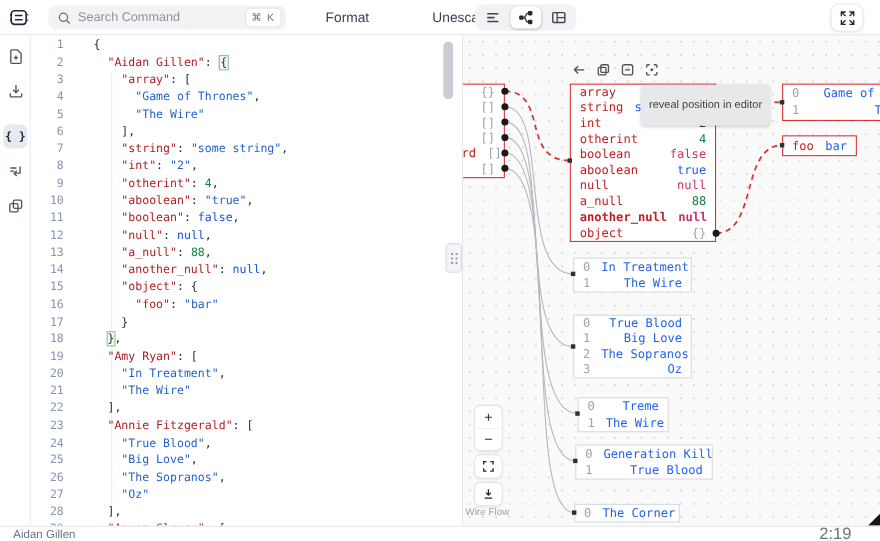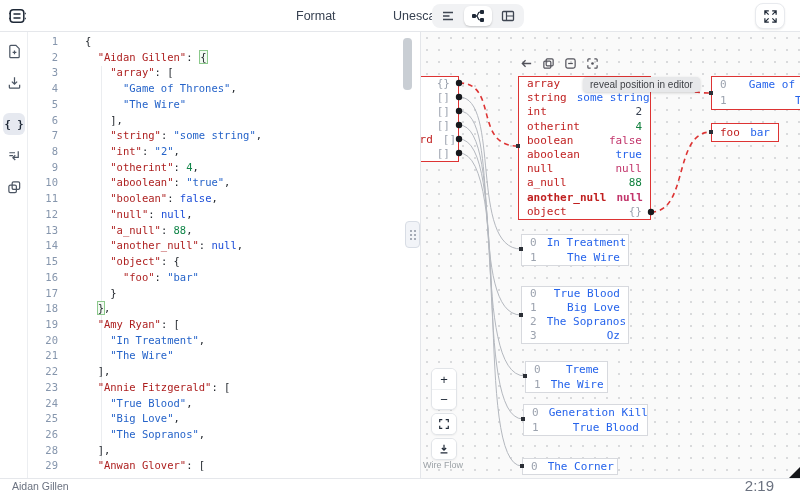--- a/index.html
+++ b/index.html
@@ -76,21 +76,21 @@
   .gnode.sel { border-color:#dd3333; }
   .grow { display:flex; justify-content:space-between; gap:10px; padding:0 8px; white-space:nowrap; overflow:hidden; }
   .gk.key { color:#c02020; } .gk.idx { color:#9ca3af; }
   .gv { text-align:right; flex:1; }
   .gv.str { color:#2563eb; } .gv.num { color:#12813f; } .gv.kw { color:#c2356b; }
   .gv.brace { color:#9ca3af; } .gv.plain { color:#374151; }
   .mini-toolbar { position:absolute; left:97px; top:24px; display:flex; gap:6px; z-index:6; }
   .mini-toolbar button { width:16px; height:15px; border:none; background:transparent; padding:0;
     display:flex; align-items:center; justify-content:center; cursor:pointer; }
   .node-tooltip { position:absolute; left:162px; top:45px; z-index:8; background:#e7e8ea; color:#3f4146;
-    font-size:10px; padding:2px 7px; border-radius:4px; box-shadow:0 1px 3px rgba(0,0,0,.18);
+    font-size:10px; padding:13px 7px; border-radius:4px; box-shadow:0 1px 3px rgba(0,0,0,.18);
     white-space:nowrap; }
   .zoomctrl { position:absolute; left:10px; top:336px; width:26px; z-index:9; }
   .zoomctrl .grp { background:#fff; border:1px solid #e1e4e8; border-radius:6px;
     box-shadow:0 1px 2px rgba(0,0,0,.06); overflow:hidden; margin-bottom:3px; }
   .zoomctrl button { width:100%; height:20px; border:none; background:#fff; font-size:13px; color:#1f2937;
     display:flex; align-items:center; justify-content:center; cursor:pointer; padding:0; }
   .zoomctrl .grp button + button { border-top:1px solid #eef0f2; }
   .attribution { position:absolute; left:2px; top:428px; font-size:9px; color:#9ba1a6; z-index:4; }
   .corner-tri { position:absolute; right:0; bottom:0; width:0; height:0; z-index:9;
     border-left:11px solid transparent; border-bottom:11px solid #14161a; }
@@ -108,20 +108,28 @@
 
 <div class="app">
 
   <div class="header">
     <div class="logo-btn">
       <svg class="ic" width="18" height="18" viewBox="0 0 18 18">
           <rect x="2.2" y="2.8" width="13.6" height="12.4" rx="3" fill="none" stroke="#1f2937" stroke-width="1.5"></rect>
           <path d="M5.5 7h7M5.5 11h7" stroke="#1f2937" stroke-width="1.4"></path>
           <path d="M2.2 6.5h-1M2.2 11.5h-1M16.8 6.5h1M16.8 11.5h1" stroke="#1f2937" stroke-width="1.4"></path>
         </svg>
+    </div>
+    <div class="search">
+      <svg class="ic" width="13" height="13" viewBox="0 0 16 16">
+          <circle cx="7" cy="7" r="4.6" fill="none" stroke="#6b7280" stroke-width="1.5"></circle>
+          <line x1="10.6" y1="10.6" x2="14" y2="14" stroke="#6b7280" stroke-width="1.5"></line>
+        </svg>
+      <span class="ph">Search Command</span>
+      <span class="kbd">⌘ K</span>
     </div>
     <button class="hbtn format">Format</button>
     <button class="hbtn unescape">Unescape</button>
 
     <div class="seg">
       <button>
         <svg class="ic" width="14" height="14" viewBox="0 0 14 14">
             <path d="M2 3.5h10M2 7h6.5M2 10.5h10" stroke="#3f4652" stroke-width="1.5"></path>
           </svg>
       </button>
@@ -203,20 +211,21 @@
         <div class="cl"><span class="ln">17</span><span class="lt"><span class="tk-w">    </span><span class="tk-p">}</span></span></div>
         <div class="cl"><span class="ln">18</span><span class="lt"><span class="tk-w">  </span><span class="tk-bm">}</span><span class="tk-p">,</span></span></div>
         <div class="cl"><span class="ln">19</span><span class="lt"><span class="tk-w">  </span><span class="tk-k">"Amy Ryan"</span><span class="tk-p">: [</span></span></div>
         <div class="cl"><span class="ln">20</span><span class="lt"><span class="tk-w">    </span><span class="tk-s">"In Treatment"</span><span class="tk-p">,</span></span></div>
         <div class="cl"><span class="ln">21</span><span class="lt"><span class="tk-w">    </span><span class="tk-s">"The Wire"</span></span></div>
         <div class="cl"><span class="ln">22</span><span class="lt"><span class="tk-w">  </span><span class="tk-p">],</span></span></div>
         <div class="cl"><span class="ln">23</span><span class="lt"><span class="tk-w">  </span><span class="tk-k">"Annie Fitzgerald"</span><span class="tk-p">: [</span></span></div>
         <div class="cl"><span class="ln">24</span><span class="lt"><span class="tk-w">    </span><span class="tk-s">"True Blood"</span><span class="tk-p">,</span></span></div>
         <div class="cl"><span class="ln">25</span><span class="lt"><span class="tk-w">    </span><span class="tk-s">"Big Love"</span><span class="tk-p">,</span></span></div>
         <div class="cl"><span class="ln">26</span><span class="lt"><span class="tk-w">    </span><span class="tk-s">"The Sopranos"</span><span class="tk-p">,</span></span></div>
+        <div class="cl"><span class="ln">27</span><span class="lt"><span class="tk-w">    </span><span class="tk-s">"Oz"</span></span></div>
         <div class="cl"><span class="ln">28</span><span class="lt"><span class="tk-w">  </span><span class="tk-p">],</span></span></div>
         <div class="cl"><span class="ln">29</span><span class="lt"><span class="tk-w">  </span><span class="tk-k">"Anwan Glover"</span><span class="tk-p">: [</span></span></div>
       </div>
     <div class="scroll-thumb"></div>
   </div>
 
   <div class="resize-handle">
     <span class="dots">
         <i></i>
         <i></i>

